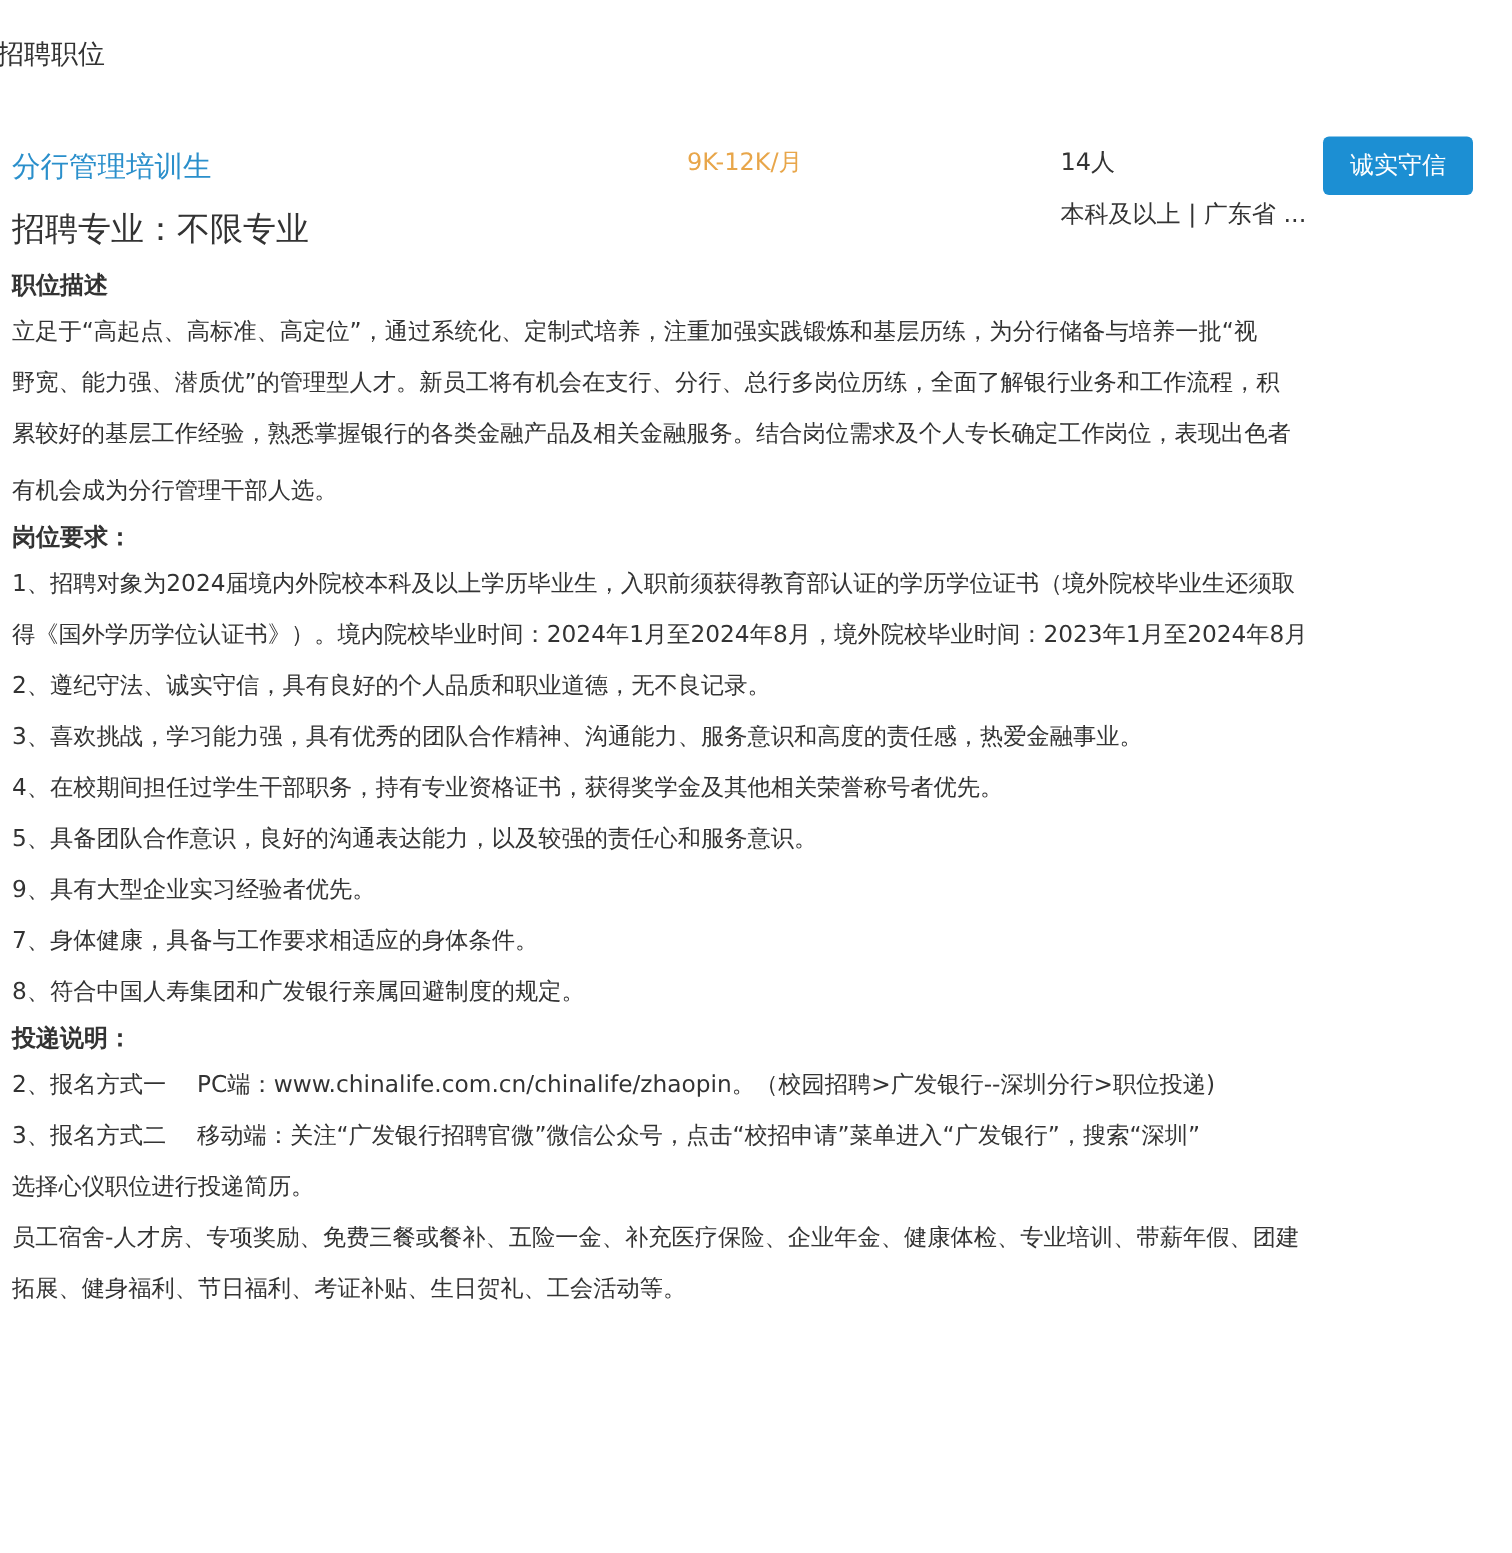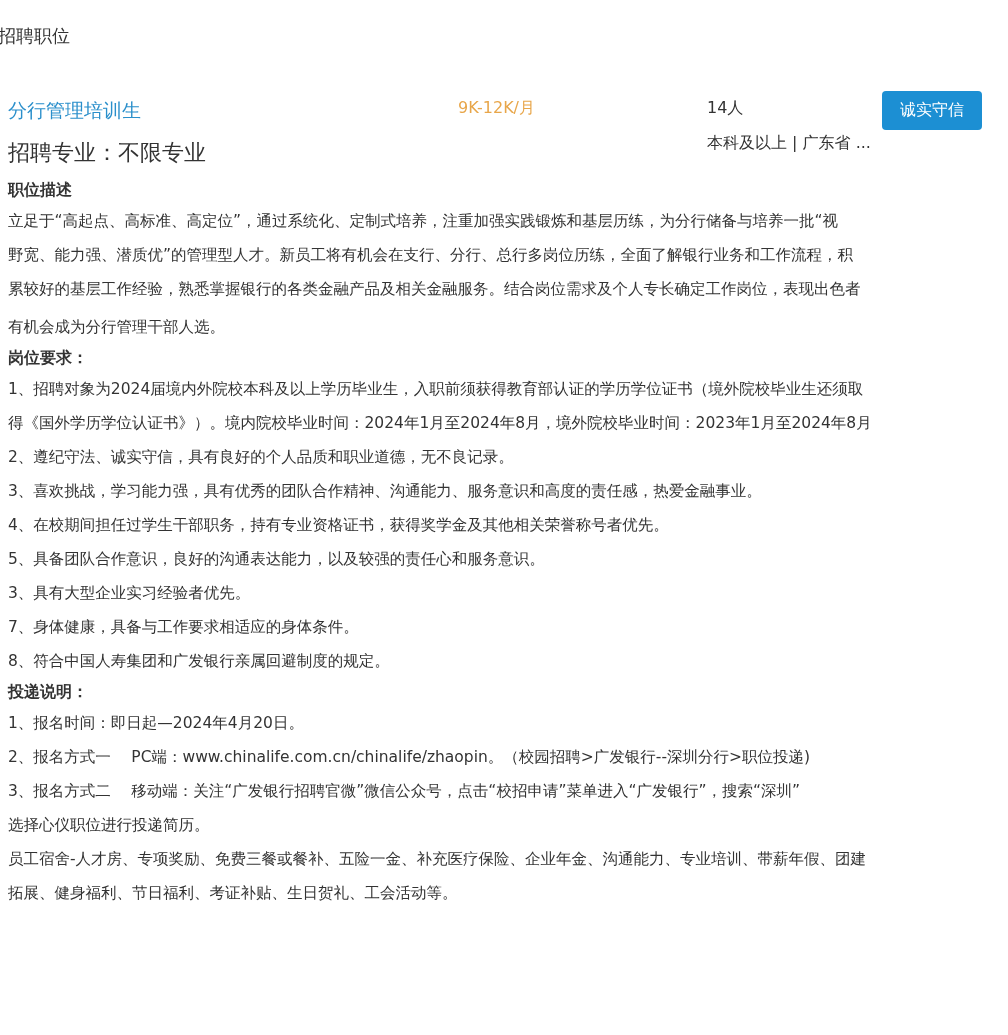--- a/index.html
+++ b/index.html
@@ -131,25 +131,24 @@
   <div class="line">累较好的基层工作经验，熟悉掌握银行的各类金融产品及相关金融服务。结合岗位需求及个人专长确定工作岗位，表现出色者</div>
   <div class="line para-last">有机会成为分行管理干部人选。</div>
 
   <div class="block-heading">岗位要求：</div>
   <div class="line">1、招聘对象为2024届境内外院校本科及以上学历毕业生，入职前须获得教育部认证的学历学位证书（境外院校毕业生还须取</div>
   <div class="line">得《国外学历学位认证书》）。境内院校毕业时间：2024年1月至2024年8月，境外院校毕业时间：2023年1月至2024年8月</div>
   <div class="line">2、遵纪守法、诚实守信，具有良好的个人品质和职业道德，无不良记录。</div>
   <div class="line">3、喜欢挑战，学习能力强，具有优秀的团队合作精神、沟通能力、服务意识和高度的责任感，热爱金融事业。</div>
   <div class="line">4、在校期间担任过学生干部职务，持有专业资格证书，获得奖学金及其他相关荣誉称号者优先。</div>
   <div class="line">5、具备团队合作意识，良好的沟通表达能力，以及较强的责任心和服务意识。</div>
-  <div class="line">3、具有大型企业实习经验者优先。</div>
+  <div class="line">9、具有大型企业实习经验者优先。</div>
   <div class="line">7、身体健康，具备与工作要求相适应的身体条件。</div>
   <div class="line">8、符合中国人寿集团和广发银行亲属回避制度的规定。</div>
 
   <div class="block-heading">投递说明：</div>
-  <div class="line">1、报名时间：即日起—2024年4月20日。</div>
   <div class="line">2、报名方式一　 PC端：www.chinalife.com.cn/chinalife/zhaopin。（校园招聘&gt;广发银行--深圳分行&gt;职位投递)</div>
   <div class="line">3、报名方式二　 移动端：关注“广发银行招聘官微”微信公众号，点击“校招申请”菜单进入“广发银行”，搜索“深圳”</div>
   <div class="line">选择心仪职位进行投递简历。</div>
 
-  <div class="line">员工宿舍-人才房、专项奖励、免费三餐或餐补、五险一金、补充医疗保险、企业年金、沟通能力、专业培训、带薪年假、团建</div>
+  <div class="line">员工宿舍-人才房、专项奖励、免费三餐或餐补、五险一金、补充医疗保险、企业年金、健康体检、专业培训、带薪年假、团建</div>
   <div class="line">拓展、健身福利、节日福利、考证补贴、生日贺礼、工会活动等。</div>
 </div>
 
 </body></html>

